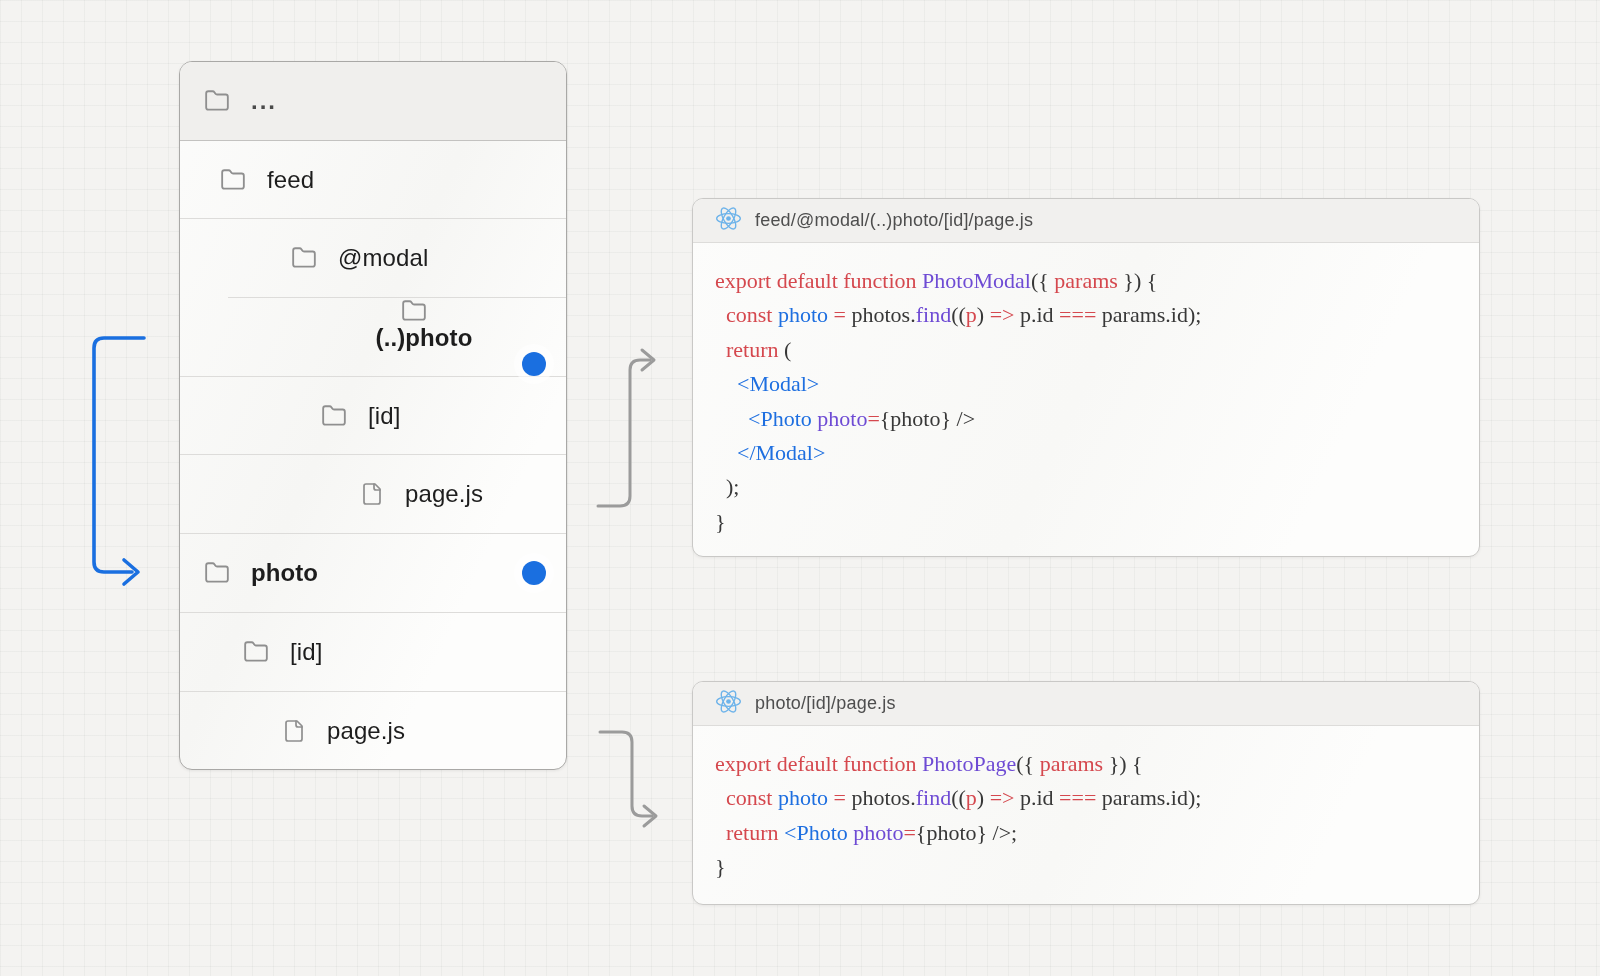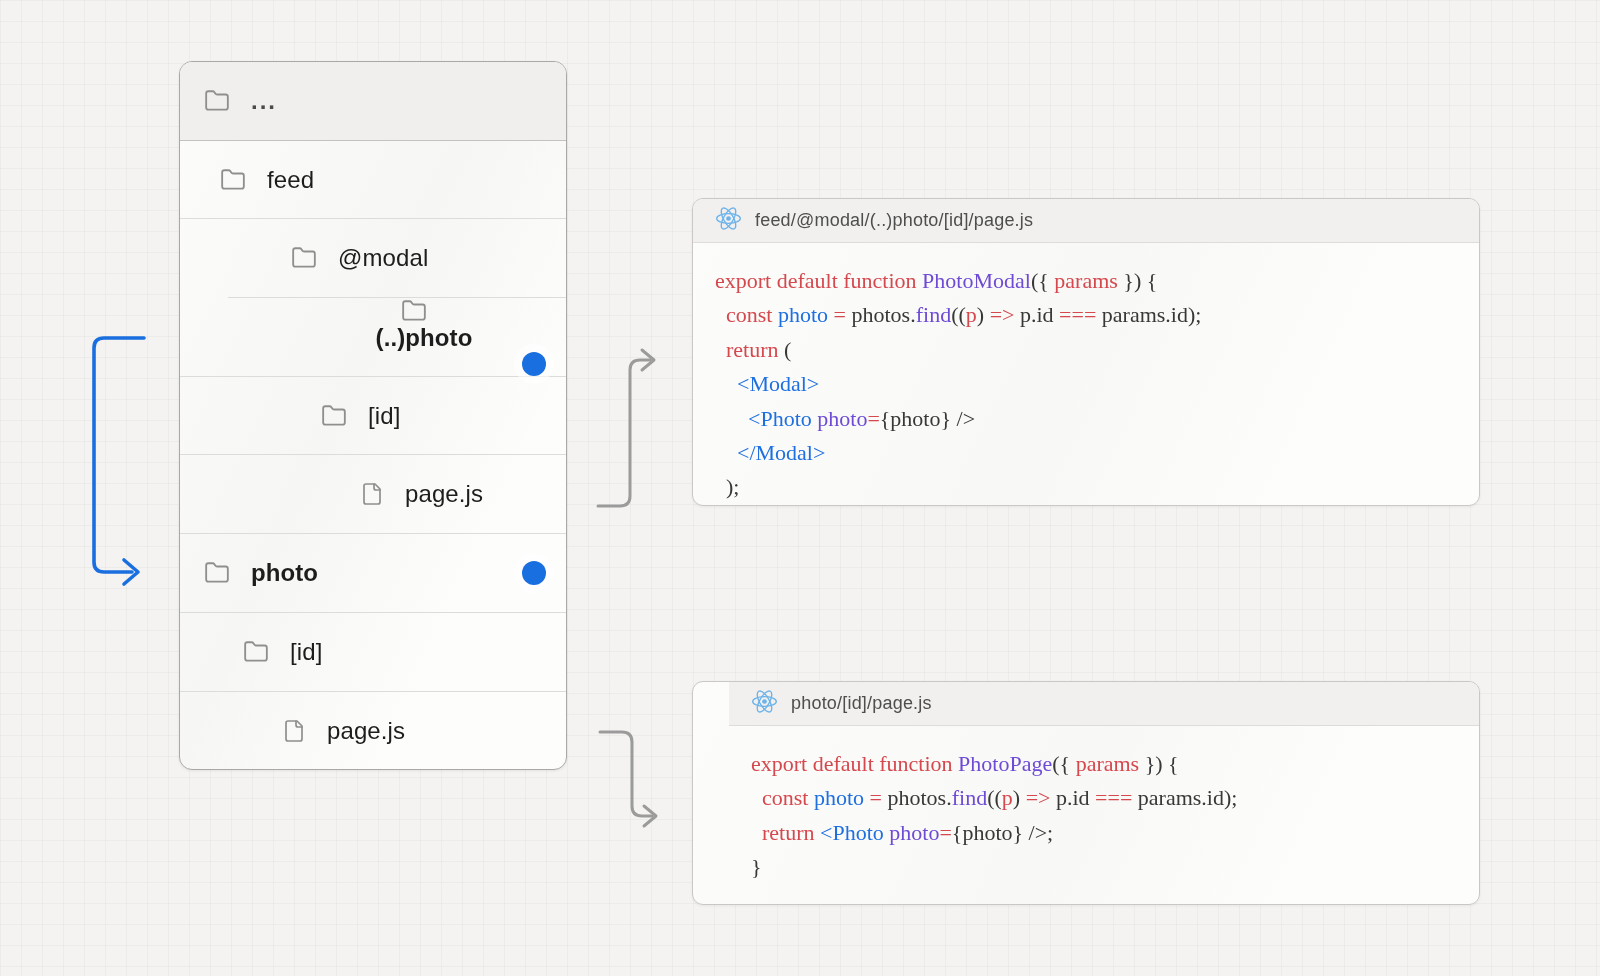--- a/index.html
+++ b/index.html
@@ -45,22 +45,22 @@
 
   
   .code-card {
     position: absolute; left: 692px; width: 788px;
     background: linear-gradient(115deg, #fcfcfb 0%, #f8f8f6 50%, #fdfdfc 80%);
     border: 1px solid #c9c8c6;
     border-radius: 11px;
     box-shadow: 0 1px 3px rgba(0,0,0,0.06);
     overflow: hidden;
   }
-  .code-card-1 { top: 198px; height: 308px; }
-  .code-card-2 { top: 681px; height: 224px; padding-left: 36px; }
+  .code-card-1 { top: 198px; height: 359px; }
+  .code-card-2 { top: 681px; height: 224px; }
   .code-header {
     height: 44px; display: flex; align-items: center; gap: 13px;
     padding: 0 22px;
     background: #f1f0ee;
     border-bottom: 1px solid #dddcda;
   }
   .code-title { font-size: 18px; color: #4e4e4e; letter-spacing: 0.2px; }
   .code-body {
     font-family: Liberation Serif, serif;
     font-size: 22px; line-height: 34.4px;

